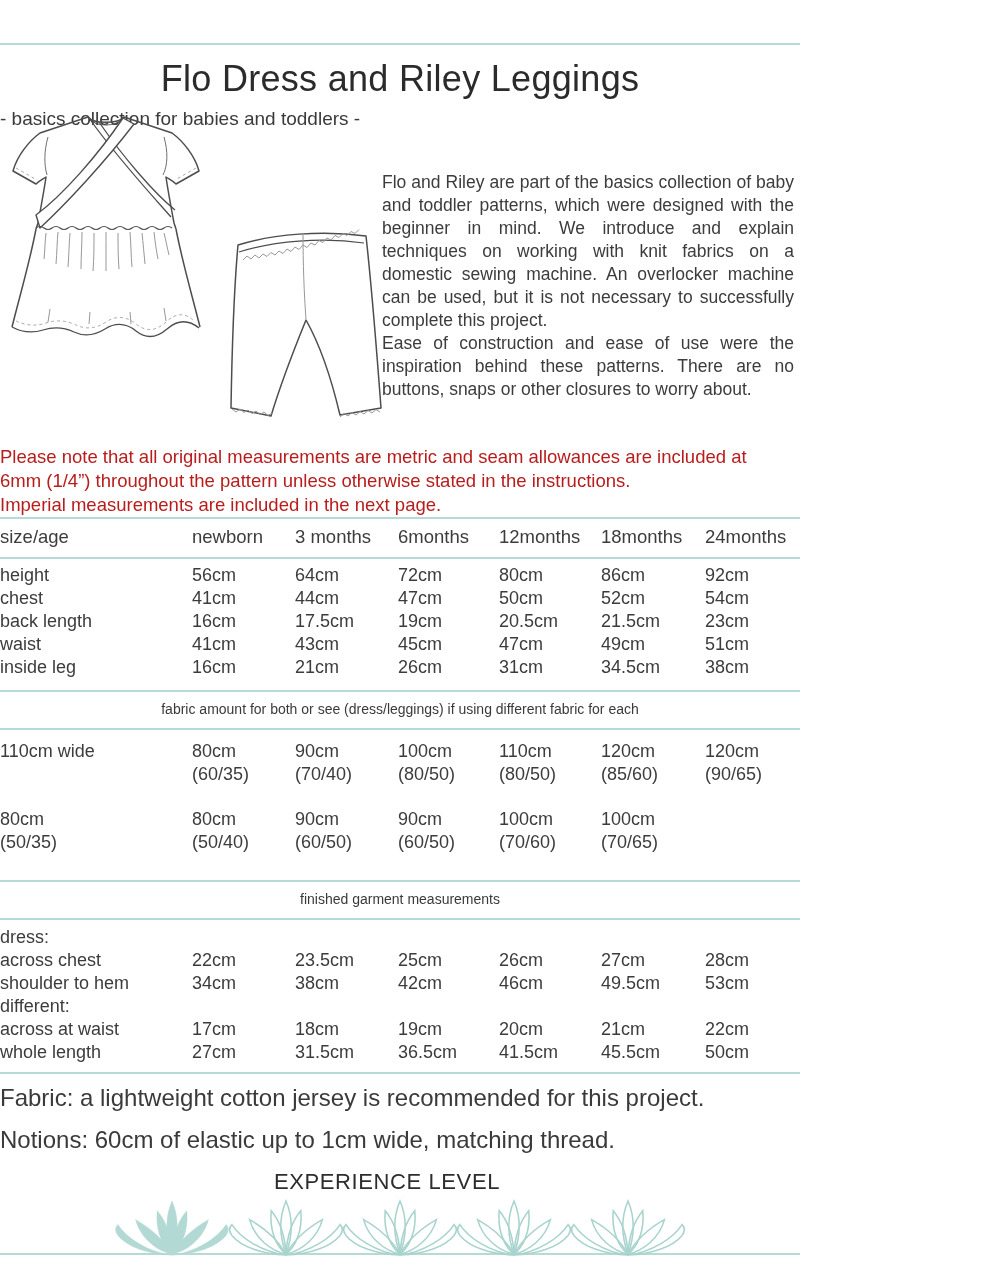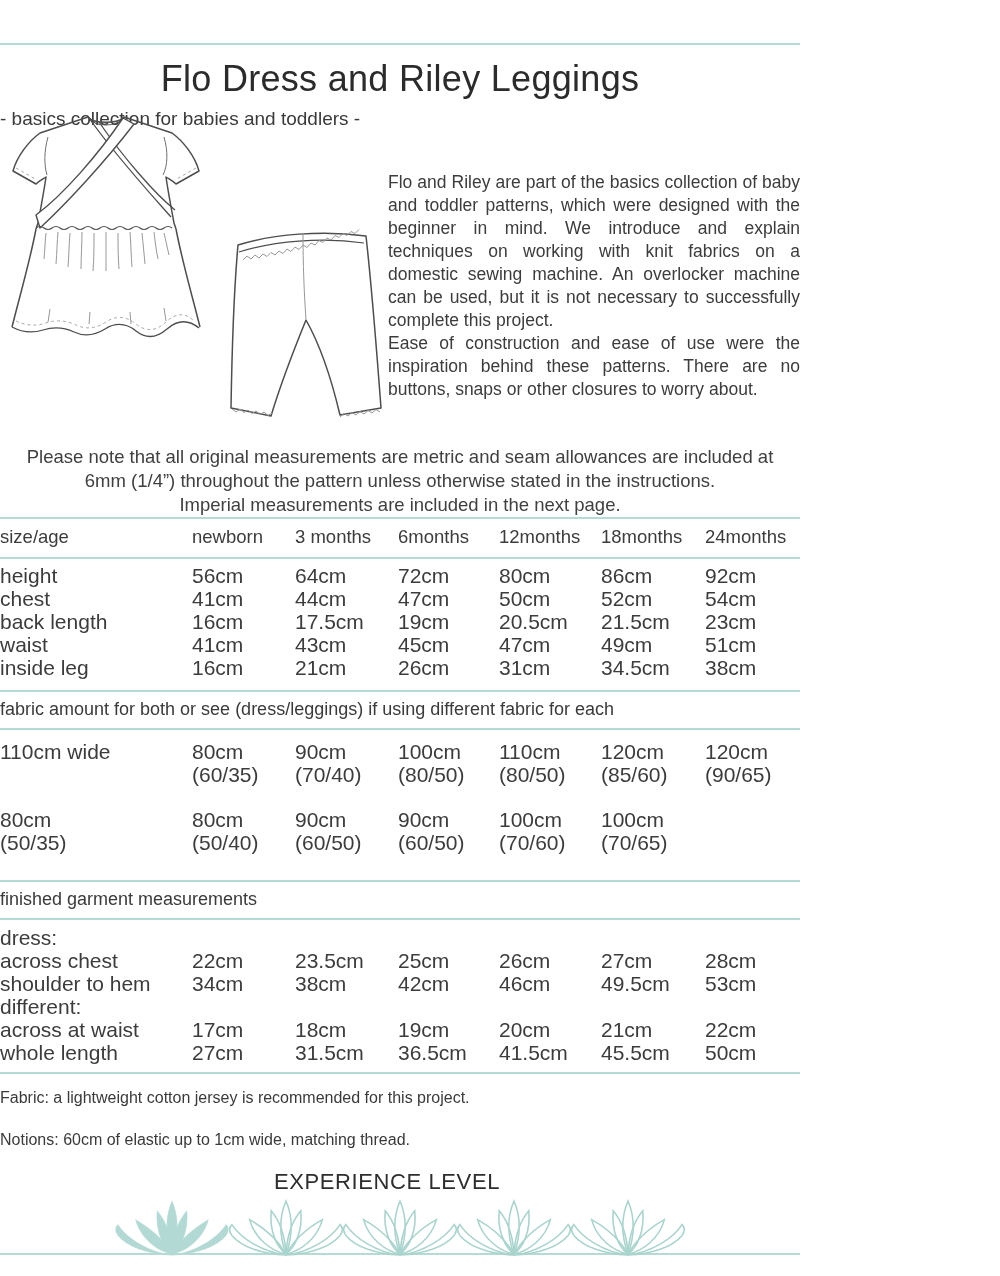--- a/index.html
+++ b/index.html
@@ -5,40 +5,40 @@
   html,body{margin:0;padding:0;background:#fff;}
   body{width:1000px;height:1276px;overflow:hidden;position:relative;
        font-family:"Liberation Sans", sans-serif;color:#3e3e3e;}
   .content{width:800px;position:relative;}
   .rule{height:2px;background:#b6dbd6;border:none;margin:0;}
   .rule-top{margin-top:43px;}
   h1.title{font-size:36px;font-weight:400;color:#2b2b2b;text-align:center;
            margin:12px 0 0 0;line-height:44px;letter-spacing:0.3px;}
   .hero{position:relative;height:330px;margin-top:6px;}
   .subtitle{text-align:left;font-size:19px;line-height:24px;color:#3a3a3a;padding-right:26px;}
-  .intro{position:absolute;right:0;top:64px;width:412px;font-size:17.5px;line-height:23px;
+  .intro{position:absolute;right:6px;top:64px;width:412px;font-size:17.5px;line-height:23px;
          text-align:justify;color:#3c3c3c;}
   .intro p{margin:0;}
   .drawings{position:absolute;left:0;top:0;width:395px;height:330px;}
   .svg-dress{position:absolute;left:0;top:2px;}
   .svg-leggings{position:absolute;left:218px;top:112px;}
-  .note{margin-top:8px;font-size:18.5px;line-height:24px;color:#404040;text-align:center;}
+  .note{margin-top:8px;font-size:18.5px;line-height:24px;color:#b91c1c;}
   .note div{white-space:nowrap;}
   
   .trow{display:grid;grid-template-columns:192px 103px 103px 101px 102px 104px auto;
-        font-size:21px;line-height:23px;}
+        font-size:18px;line-height:23px;}
   .thead{padding:5px 0 7px 0;}
   .thead .trow{line-height:26px;font-size:18.5px;}
   .tbody-size{padding:5px 0 11px 0;}
-  .caption{font-size:18px;line-height:20px;padding:7px 0 9px 0;color:#3a3a3a;}
+  .caption{font-size:14px;line-height:20px;padding:7px 0 9px 0;color:#3a3a3a;text-align:center;}
   .tbody-fabric{padding:10px 0 4px 0;}
   .tbody-fabric .trow{margin-bottom:22px;}
   .tbody-fin{padding:6px 0 8px 0;}
   .tcell{color:#3c3c3c;}
-  .footer-note{font-size:16px;line-height:24px;color:#3a3a3a;}
+  .footer-note{font-size:24px;line-height:24px;color:#3a3a3a;}
   .fabric-note{margin-top:12px;}
   .notions-note{margin-top:18px;}
   .exp-title{margin-top:16px;text-align:center;font-size:22px;line-height:28px;
              letter-spacing:0.6px;color:#2d2d2d;padding-right:26px;}
   .lotus-row{margin-top:2px;display:flex;justify-content:center;align-items:flex-end;}
   .lotus{margin:0 -2px;display:block;}
   .lotus path{fill:none;stroke:#a9d4ce;stroke-width:1.6;}
   .lotus.filled path{fill:#b3d9d4;stroke:#b3d9d4;stroke-width:0.5;}
   .rule-bottom{margin-top:-8px;}
   

